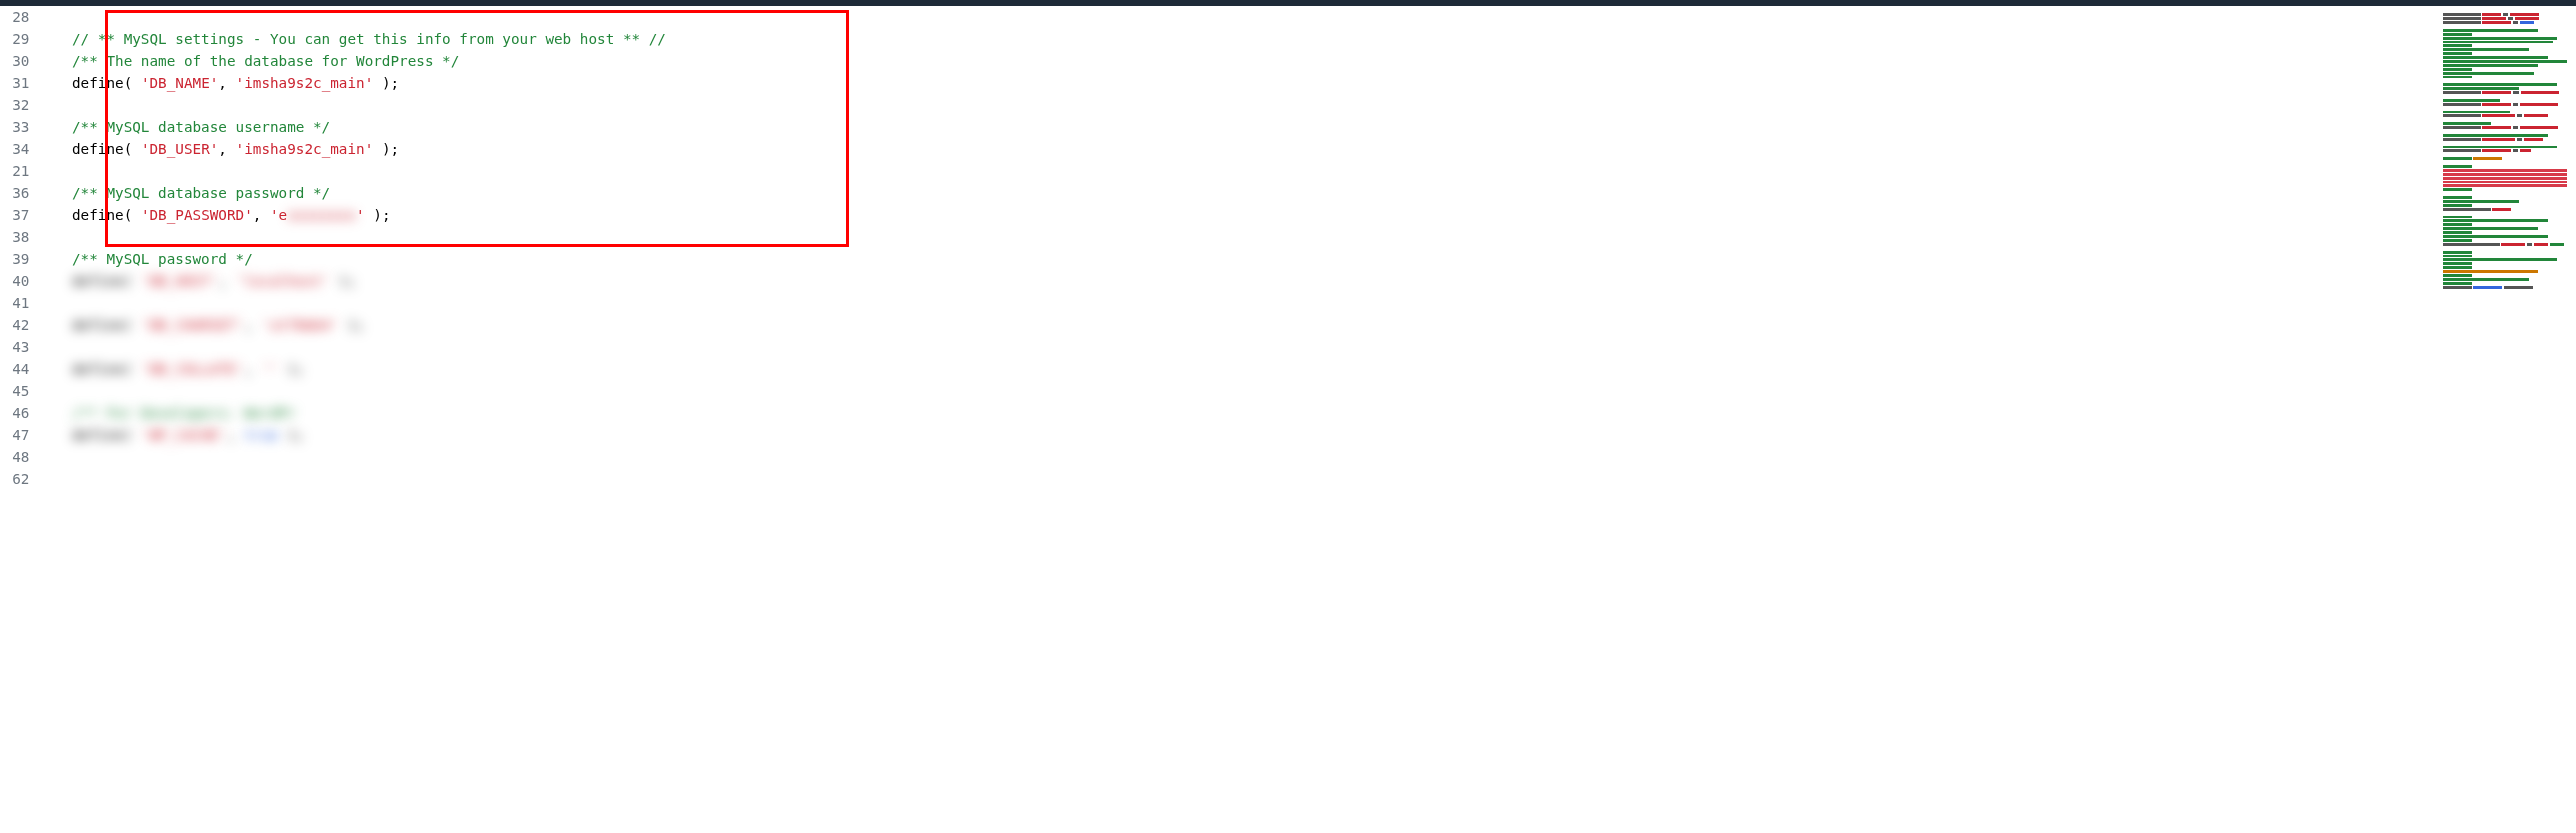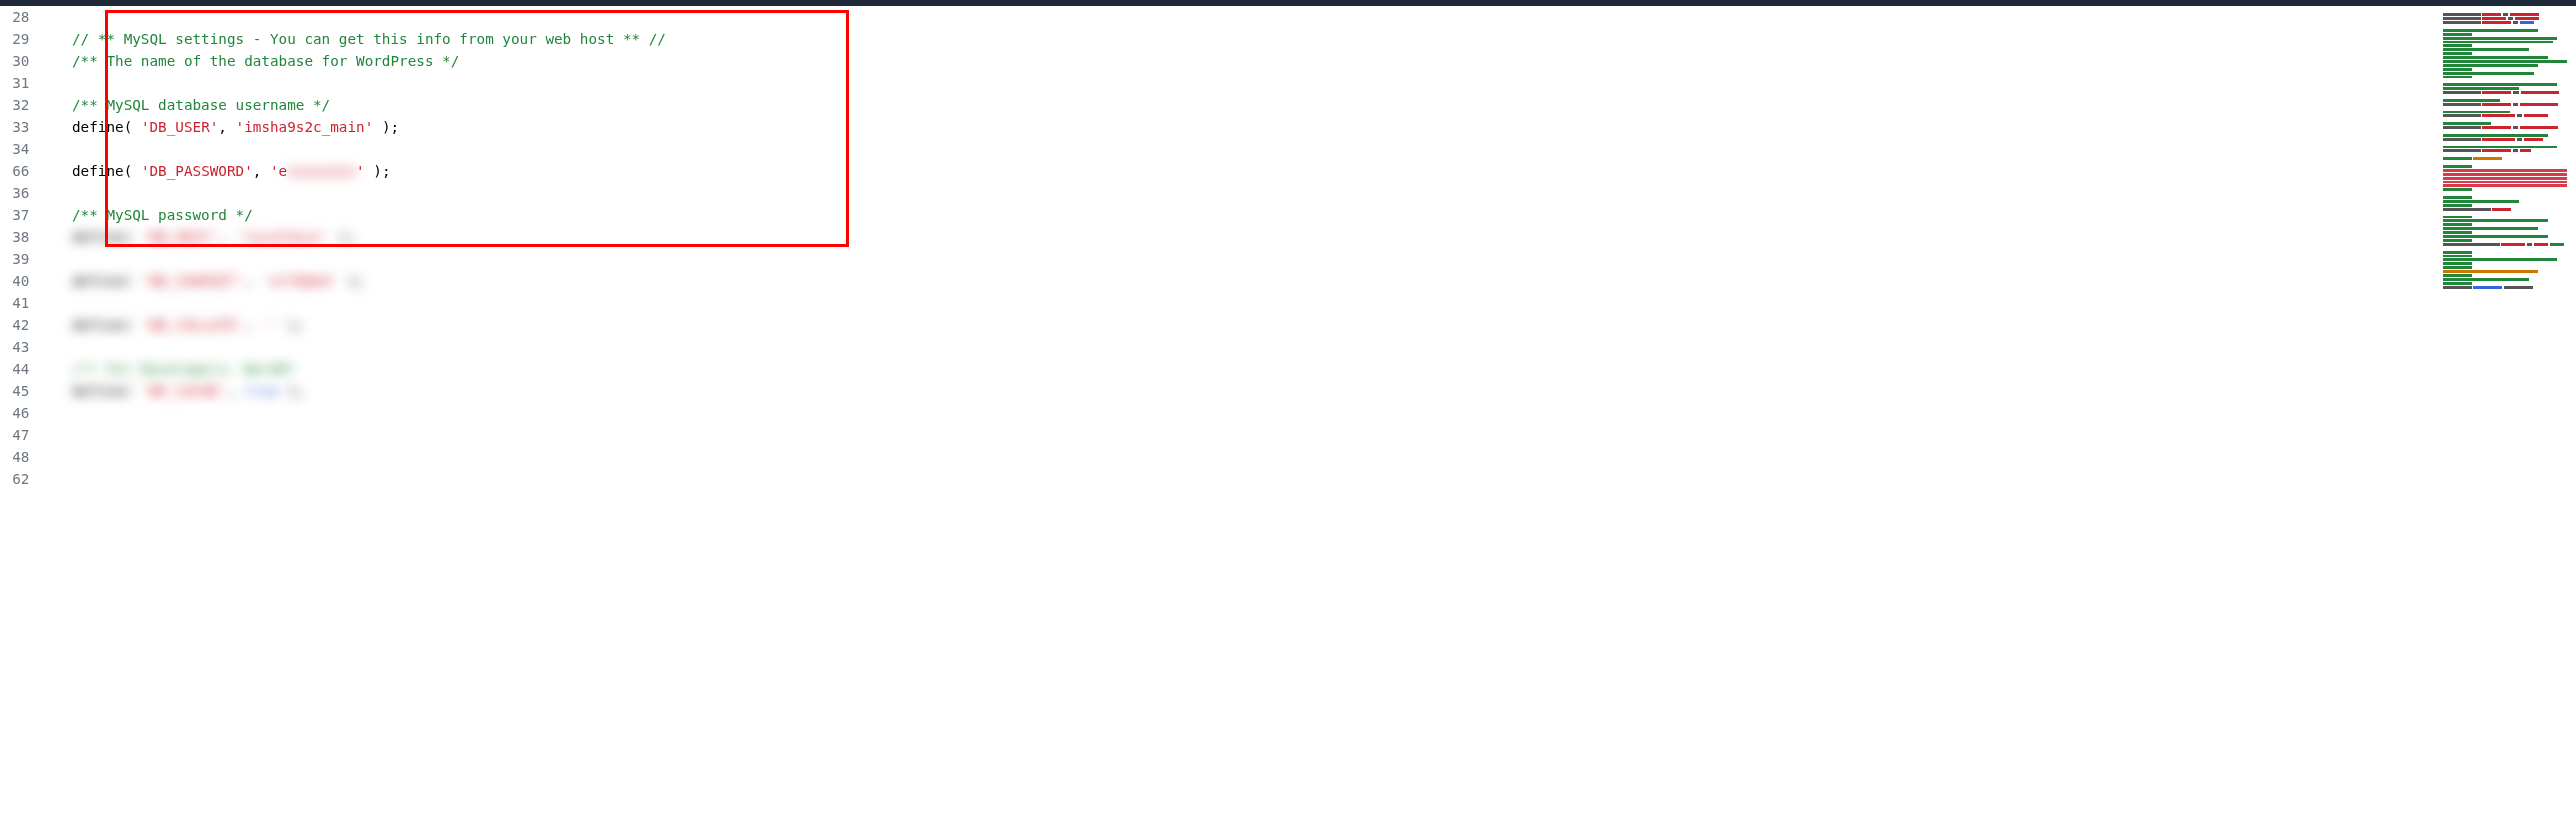--- a/index.html
+++ b/index.html
@@ -119,45 +119,47 @@
 
 <div class="editor-container">
   <div class="gutter" id="gutter">
       <div class="line-number">28</div>
       <div class="line-number">29</div>
       <div class="line-number">30</div>
       <div class="line-number">31</div>
       <div class="line-number">32</div>
       <div class="line-number">33</div>
       <div class="line-number">34</div>
-      <div class="line-number">66</div>
+      <div class="line-number">21</div>
       <div class="line-number">36</div>
       <div class="line-number">37</div>
       <div class="line-number">38</div>
       <div class="line-number">39</div>
       <div class="line-number">40</div>
       <div class="line-number">41</div>
       <div class="line-number">42</div>
       <div class="line-number">43</div>
       <div class="line-number">44</div>
       <div class="line-number">45</div>
       <div class="line-number">46</div>
       <div class="line-number">47</div>
       <div class="line-number">48</div>
       <div class="line-number">62</div>
     </div>
   <div class="code-area" id="code-area">
     <div class="highlight-box"></div>
   <div class="code-line"></div>
       <div class="code-line"><span class="comment">// ** MySQL settings - You can get this info from your web host ** //</span></div>
       <div class="code-line"><span class="comment">/** The name of the database for WordPress */</span></div>
+      <div class="code-line"><span class="keyword">define</span><span class="paren">( </span><span class="string">'DB_NAME'</span><span class="paren">, </span><span class="string">'imsha9s2c_main'</span><span class="paren"> )</span><span class="semicolon">;</span></div>
       <div class="code-line"></div>
       <div class="code-line"><span class="comment">/** MySQL database username */</span></div>
       <div class="code-line"><span class="keyword">define</span><span class="paren">( </span><span class="string">'DB_USER'</span><span class="paren">, </span><span class="string">'imsha9s2c_main'</span><span class="paren"> )</span><span class="semicolon">;</span></div>
       <div class="code-line"></div>
+      <div class="code-line"><span class="comment">/** MySQL database password */</span></div>
       <div class="code-line"><span class="keyword">define</span><span class="paren">( </span><span class="string">'DB_PASSWORD'</span><span class="paren">, </span><span class="string">'e</span><span class="string blur-segment">xxxxxxxx</span><span class="string">'</span><span class="paren"> )</span><span class="semicolon">;</span></div>
       <div class="code-line"></div>
       <div class="code-line"><span class="comment">/** MySQL password */</span></div>
       <div class="code-line"><span class="keyword blur-segment">define( </span><span class="string blur-segment">'DB_HOST'</span><span class="keyword blur-segment">, </span><span class="string blur-segment">'localhost'</span><span class="keyword blur-segment"> );</span></div>
       <div class="code-line"></div>
       <div class="code-line"><span class="keyword blur-segment">define( </span><span class="string blur-segment">'DB_CHARSET'</span><span class="keyword blur-segment">, </span><span class="string blur-segment">'utf8mb4'</span><span class="keyword blur-segment"> );</span></div>
       <div class="code-line"></div>
       <div class="code-line"><span class="keyword blur-segment">define( </span><span class="string blur-segment">'DB_COLLATE'</span><span class="keyword blur-segment">, </span><span class="string blur-segment">''</span><span class="keyword blur-segment"> );</span></div>
       <div class="code-line"></div>
       <div class="code-line"><span class="comment blur-segment">/** For Developers: WordPr</span></div>

